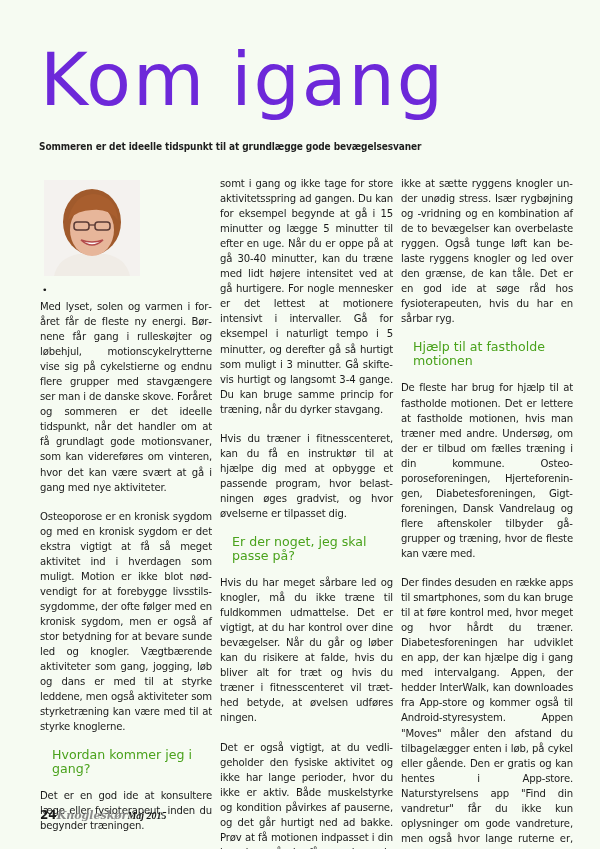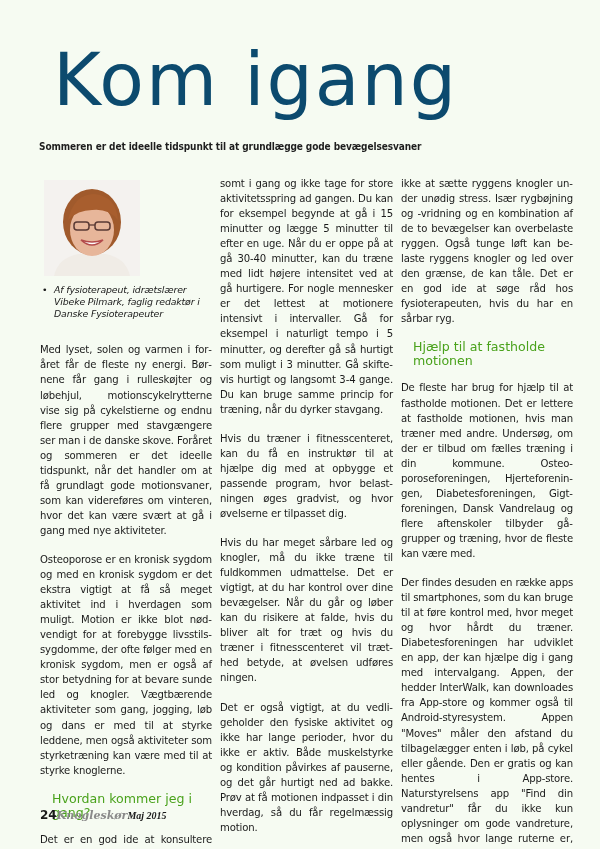--- a/index.html
+++ b/index.html
@@ -4,24 +4,24 @@
 <style>
   html, body { margin: 0; padding: 0; }
   body {
     width: 600px; height: 849px; overflow: hidden;
     background: #f6fbf2;
     font-family: "DejaVu Sans", sans-serif;
     color: #1a1a1a;
     position: relative;
   }
   .title {
-    position: absolute; left: 53px; top: 40px;
+    position: absolute; left: 40px; top: 40px;
     font-family: "DejaVu Sans", sans-serif;
     font-size: 73px; line-height: 80px;
-    color: #0c4a6e; letter-spacing: 2px;
+    color: #6d28d9; letter-spacing: 2px;
     margin: 0; font-weight: normal;
   }
   .subtitle {
     position: absolute; left: 39px; top: 141px;
     font-size: 10px; font-weight: bold; color: #1e1e1e;
     letter-spacing: -0.1px; margin: 0;
     font-family: "DejaVu Sans Condensed", "DejaVu Sans", sans-serif;
   }
   .col {
     position: absolute; top: 176px;
@@ -70,32 +70,32 @@
       <ellipse cx="48" cy="50" rx="22" ry="26" fill="#e7b69a"></ellipse>
       <path d="M24 40 Q30 14 50 14 Q72 16 74 40 Q64 28 48 30 Q34 30 24 40 Z" fill="#a85e2e"></path>
       <rect x="30" y="42" width="15" height="8" rx="3" fill="none" stroke="#5a3a34" stroke-width="1.5"></rect>
       <rect x="51" y="42" width="15" height="8" rx="3" fill="none" stroke="#5a3a34" stroke-width="1.5"></rect>
       <line x1="45" y1="45" x2="51" y2="45" stroke="#5a3a34" stroke-width="1.3"></line>
       <path d="M37 60 Q48 70 59 60 Q48 64 37 60 Z" fill="#fff" stroke="#b34a4a" stroke-width="1.5"></path>
     </svg>
   </div>
   <div class="caption">
     <span class="bullet">•</span>
-    <span>Af fysioterapeut, idrætslærer Vibeke Pilmark, faglig redaktør i Danske Fysioterapeuter</span>
   </div>
   <p>Med lyset, solen og varmen i for­året får de fleste ny energi. Bør­nene får gang i rulleskøjter og løbehjul, motionscykelrytterne vise sig på cykelstierne og endnu flere grupper med stavgængere ser man i de danske skove. For­året og sommeren er det ideelle tidspunkt, når det handler om at få grundlagt gode motionsvaner, som kan videreføres om vinteren, hvor det kan være svært at gå i gang med nye aktiviteter.</p>
   <p>Osteoporose er en kronisk syg­dom og med en kronisk sygdom er det ekstra vigtigt at få så me­get aktivitet ind i hverdagen som muligt. Motion er ikke blot nød­vendigt for at forebygge livsstils­sygdomme, der ofte følger med en kronisk sygdom, men er også af stor betydning for at bevare sunde led og knogler. Vægtbæ­rende aktiviteter som gang, jog­ging, løb og dans er med til at styrke leddene, men også aktivi­teter som styrketræning kan være med til at styrke knoglerne.</p>
   <h2>Hvordan kommer jeg i gang?</h2>
   <p>Det er en god ide at konsultere læge eller fysioterapeut, inden du begynder træningen.</p>
 
 </div>
 
 <div class="col col2">
   <p>somt i gang og ikke tage for store aktivitetsspring ad gangen. Du kan for eksempel begynde at gå i 15 minutter og lægge 5 minutter til efter en uge. Når du er oppe på at gå 30-40 minutter, kan du træne med lidt højere intensitet ved at gå hurtigere. For nogle mennesker er det lettest at mo­tionere intensivt i intervaller. Gå for eksempel i naturligt tempo i 5 minutter, og derefter gå så hurtigt som muligt i 3 minutter. Gå skifte­vis hurtigt og langsomt 3-4 gange. Du kan bruge samme princip for træning, når du dyrker stavgang.</p>
   <p>Hvis du træner i fitnesscente­ret, kan du få en instruktør til at hjælpe dig med at opbygge et passende program, hvor belast­ningen øges gradvist, og hvor øvelserne er tilpasset dig.</p>
+  <h2>Er der noget, jeg skal passe på?</h2>
   <p>Hvis du har meget sårbare led og knogler, må du ikke træne til fuldkommen udmattelse. Det er vigtigt, at du har kontrol over dine bevægelser. Når du går og løber kan du risikere at falde, hvis du bliver alt for træt og hvis du træner i fitnesscenteret vil træt­hed betyde, at øvelsen udføres ningen.</p>
   <p>Det er også vigtigt, at du vedli­geholder den fysiske aktivitet og ikke har lange perioder, hvor du ikke er aktiv. Både muskelstyrke og kondition påvirkes af pau­serne, og det går hurtigt ned ad bakke. Prøv at få motionen ind­passet i din hverdag, så du får re­gelmæssig motion.</p>
 
 </div>
 
 <div class="col col3">
   <p>ikke at sætte ryggens knogler un­der unødig stress. Især rygbøjning og -vridning og en kombination af de to bevægelser kan overbelaste ryggen. Også tunge løft kan be­laste ryggens knogler og led over den grænse, de kan tåle. Det er en god ide at søge råd hos fysiotera­peuten, hvis du har en sårbar ryg.</p>
   <h2>Hjælp til at fastholde motionen</h2>
   <p>De fleste har brug for hjælp til at fastholde motionen. Det er let­tere at fastholde motionen, hvis man træner med andre. Under­søg, om der er tilbud om fælles træning i din kommune. Osteo­poroseforeningen, Hjerteforenin­gen, Diabetesforeningen, Gigt­foreningen, Dansk Vandrelaug og flere aftenskoler tilbyder gå­grupper og træning, hvor de fle­ste kan være med.</p>
   <p>Der findes desuden en række apps til smartphones, som du kan bruge til at føre kontrol med, hvor meget og hvor hårdt du træner. Diabetesforeningen har udviklet en app, der kan hjælpe dig i gang med intervalgang. Appen, der hedder InterWalk, kan downloades fra App-store og kommer også til Andro­id-styresystem. Appen "Moves" måler den afstand du tilbagelæg­ger enten i løb, på cykel eller gå­ende. Den er gratis og kan hen­tes i App-store. Naturstyrelsens app "Find din vandretur" får du ikke kun oplysninger om gode vandreture, men også hvor lange ruterne er, og om de egner sig til barnevogne, kørestole og gang­besværede.</p>

